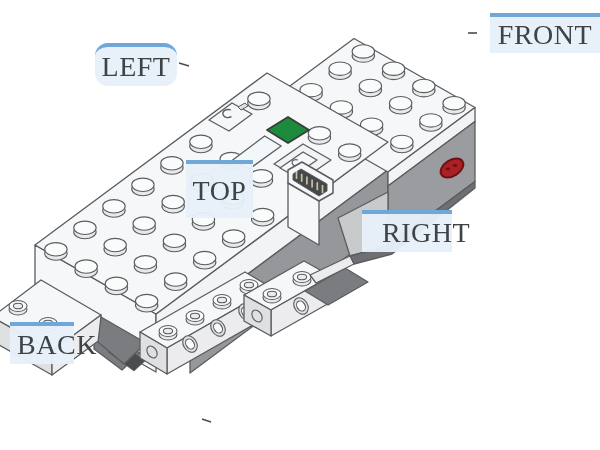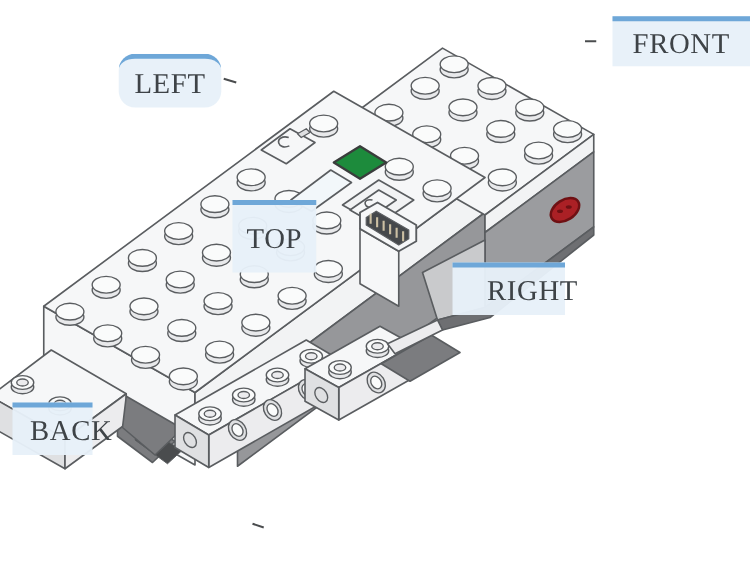--- a/index.html
+++ b/index.html
@@ -1,20 +1,20 @@
 <!DOCTYPE html>
 <html><head>
 <meta charset="utf-8">
 <style>
   html,body{margin:0;padding:0;background:#ffffff;}
   .stage{position:relative;width:600px;height:450px;background:#ffffff;overflow:hidden;
          font-family:"Liberation Serif","DejaVu Serif",serif;}
   .stage svg{position:absolute;left:0;top:0;}
   .side-label{position:absolute;display:flex;align-items:center;justify-content:center;
-              box-sizing:border-box;font-size:23px;letter-spacing:0.5px;
+              box-sizing:border-box;font-size:28px;letter-spacing:0.5px;
               background:rgba(231,240,249,0.96);border-top:4px solid #6ea7d8;
               color:#3e4347;padding:0 6px;white-space:nowrap;}
   .lbl-front {left:490px;top:13px; width:110px;height:40px;}
   .lbl-left  {left:95px; top:43px; width:82px; height:43px;border-radius:13px;}
   .lbl-top   {left:186px;top:160px;width:67px; height:58px;}
   .lbl-right {left:362px;top:210px;width:90px; height:42px;padding-left:44px;}
   .lbl-back  {left:10px; top:322px;width:64px; height:42px;padding-left:36px;}
   .lbl-bottom{left:212px;top:400px;width:113px;height:41px;}
 </style>
 </head>

